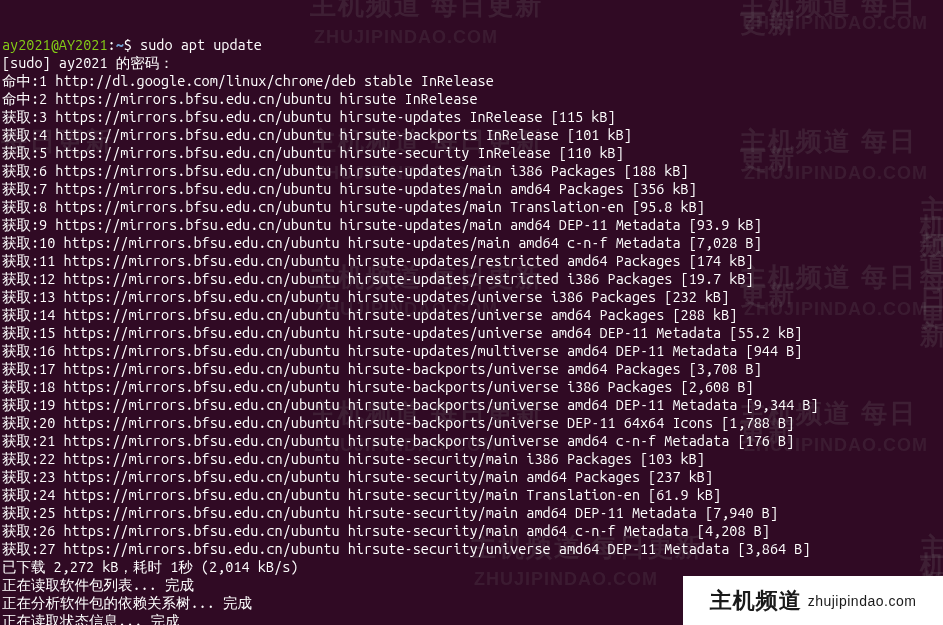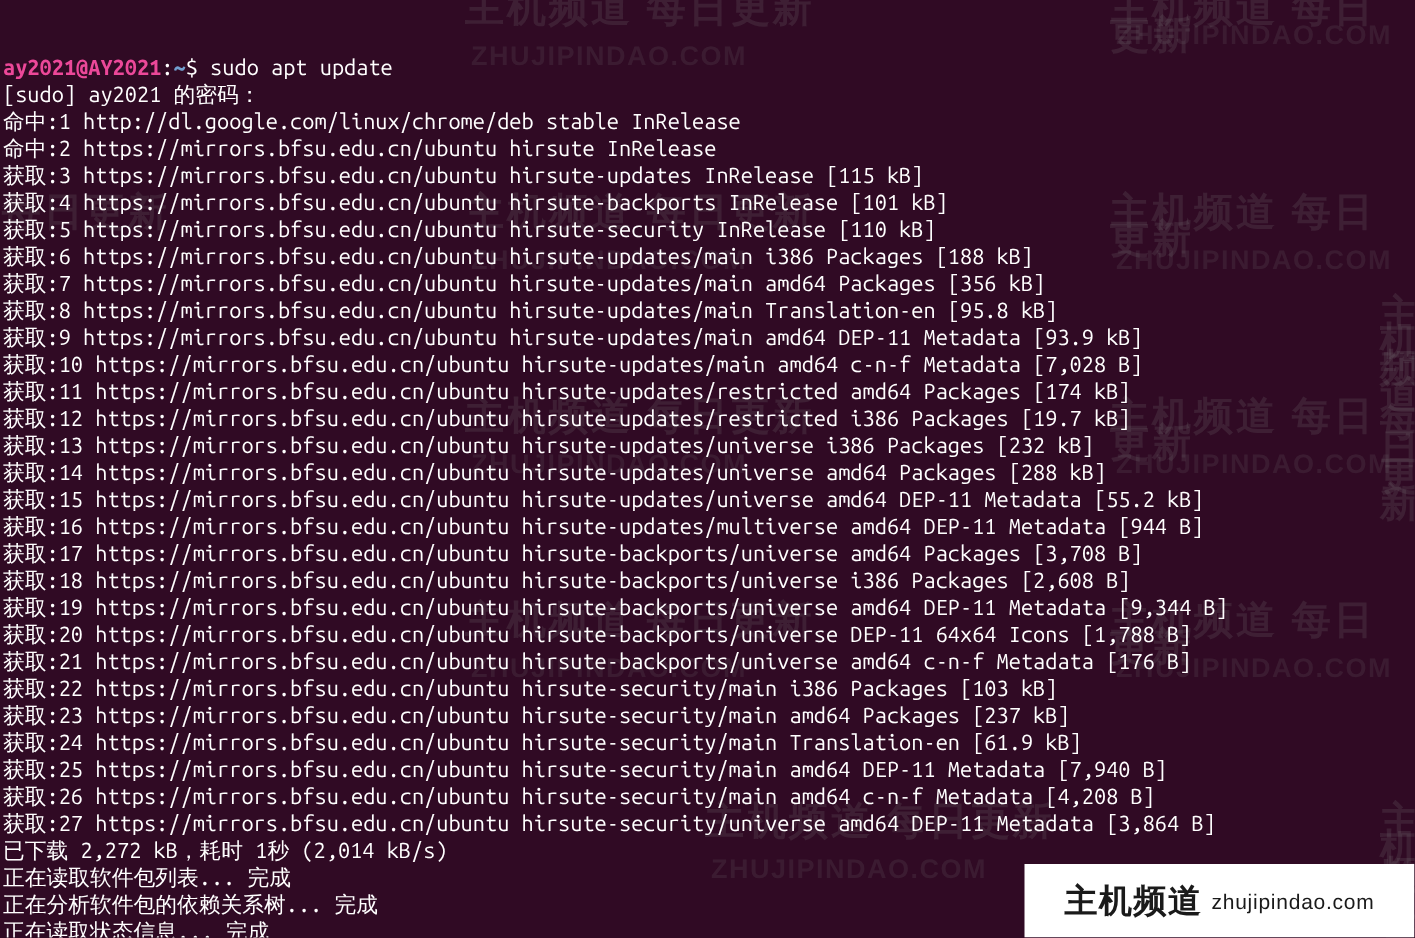--- a/index.html
+++ b/index.html
@@ -14,21 +14,21 @@
       overflow: hidden;
       position: relative;
     }
     .terminal {
       padding: 0 2px;
       white-space: pre;
       position: relative;
       z-index: 2;
     }
     .line { display: block; }
-    .user { color: #ec4899; font-weight: bold; }
+    .user { color: #84cc16; font-weight: normal; }
     .path { color: #729fcf; font-weight: bold; }
     .white { color: #ffffff; }
     .watermark-layer {
       position: absolute;
       inset: 0;
       z-index: 1;
       pointer-events: none;
     }
     .wm-cn {
       position: absolute;

